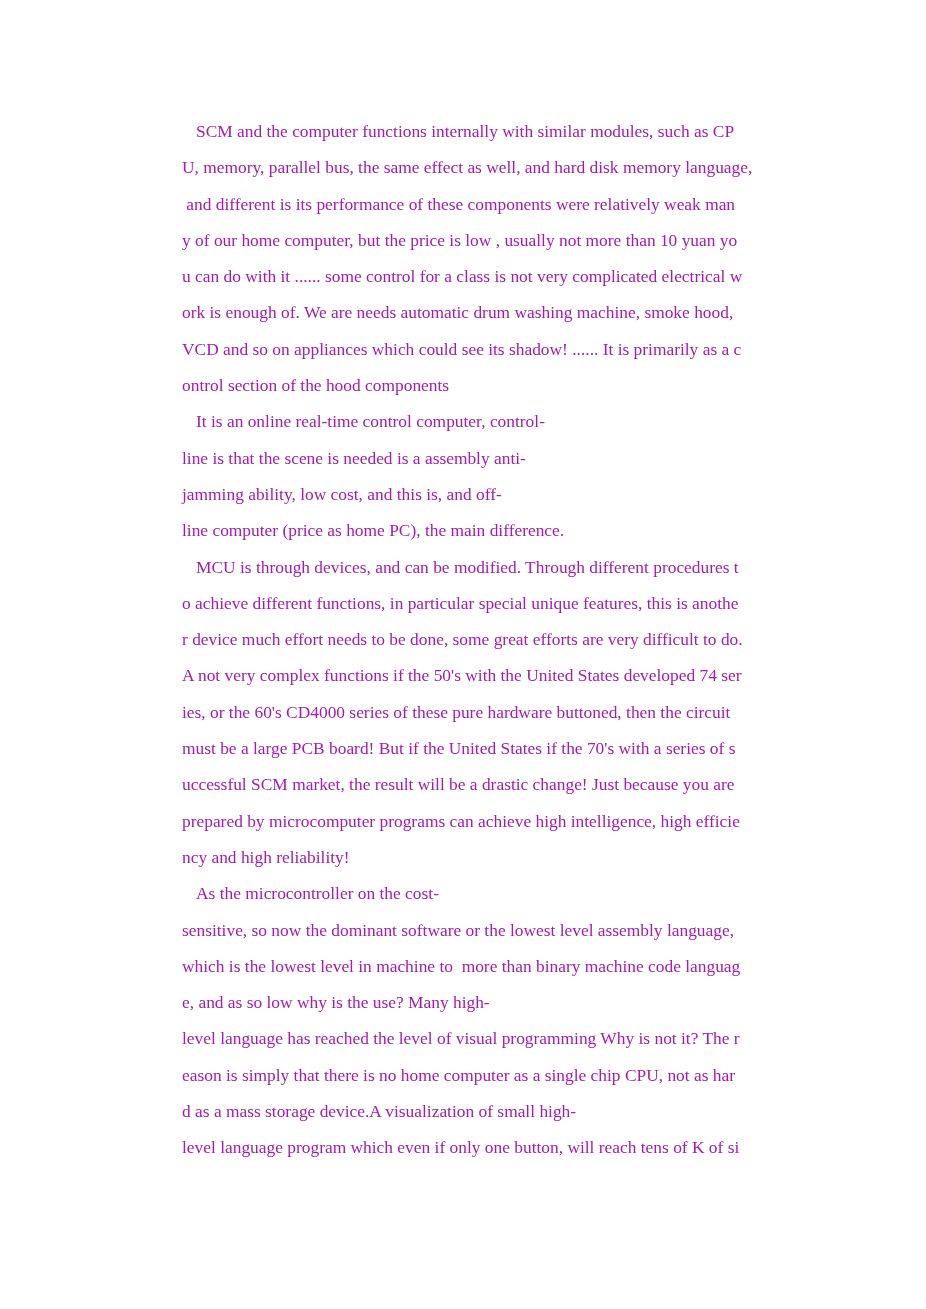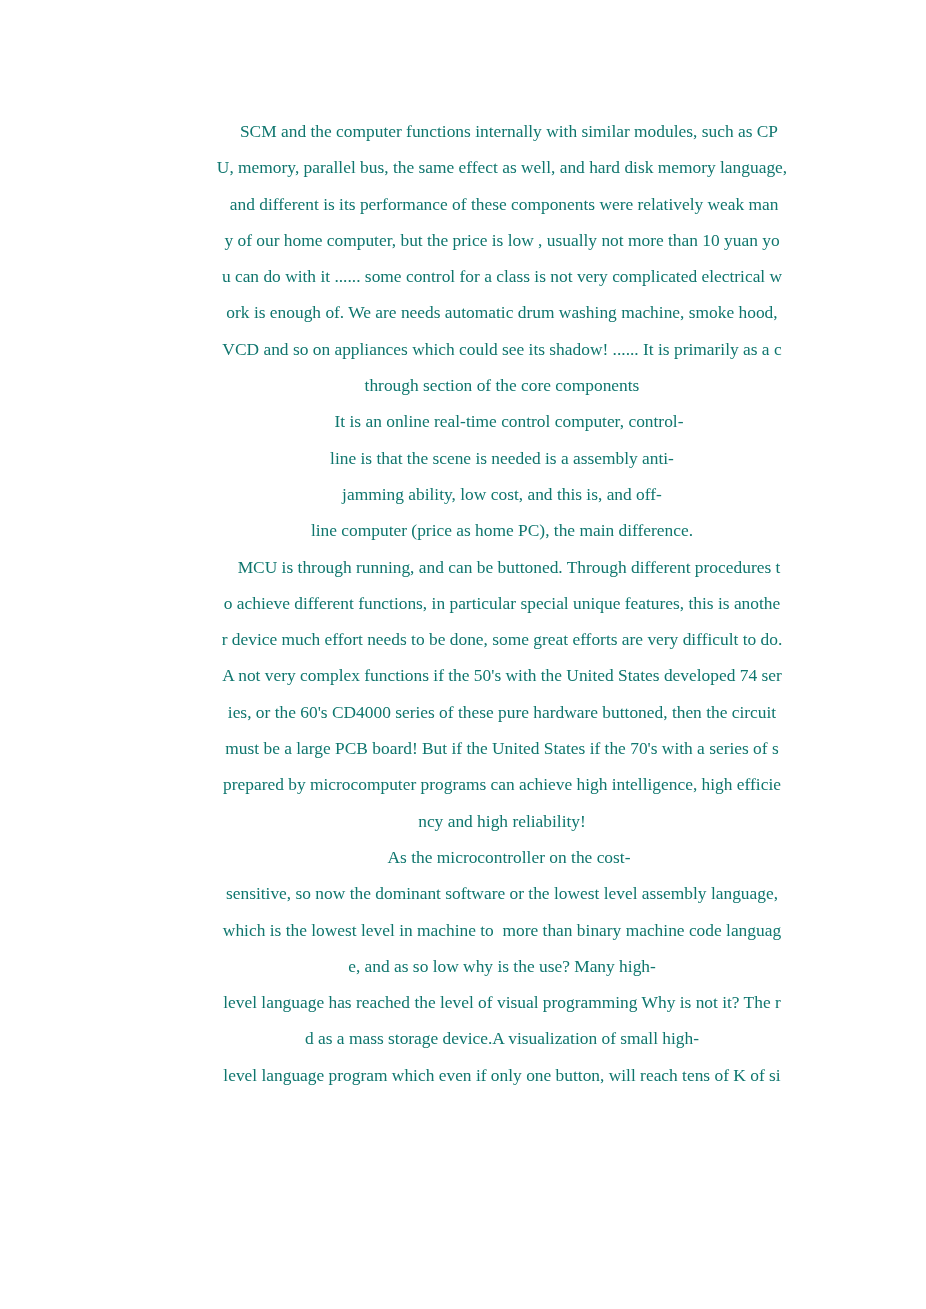--- a/index.html
+++ b/index.html
@@ -34,42 +34,44 @@
     white-space: pre;   
   }
   .line.first {
     text-indent: 14px;  
   }
 </style>
 </head>
 <body style="background: rgb(255, 255, 255);">
 
 <div class="page">
-  <div class="text-block" style="color: #0f766e; text-align: center;">
+  <div class="text-block" style="color: #a21caf;">
       <div class="line first">SCM and the computer functions internally with similar modules, such as CP</div>
       <div class="line">U, memory, parallel bus, the same effect as well, and hard disk memory language,</div>
       <div class="line"> and different is its performance of these components were relatively weak man</div>
       <div class="line">y of our home computer, but the price is low , usually not more than 10 yuan yo</div>
       <div class="line">u can do with it ...... some control for a class is not very complicated electrical w</div>
       <div class="line">ork is enough of. We are needs automatic drum washing machine, smoke hood,</div>
       <div class="line">VCD and so on appliances which could see its shadow! ...... It is primarily as a c</div>
-      <div class="line">through section of the core components</div>
+      <div class="line">ontrol section of the hood components</div>
       <div class="line first">It is an online real-time control computer, control-</div>
       <div class="line">line is that the scene is needed is a assembly anti-</div>
       <div class="line">jamming ability, low cost, and this is, and off-</div>
       <div class="line">line computer (price as home PC), the main difference.</div>
-      <div class="line first">MCU is through running, and can be buttoned. Through different procedures t</div>
+      <div class="line first">MCU is through devices, and can be modified. Through different procedures t</div>
       <div class="line">o achieve different functions, in particular special unique features, this is anothe</div>
       <div class="line">r device much effort needs to be done, some great efforts are very difficult to do.</div>
       <div class="line">A not very complex functions if the 50's with the United States developed 74 ser</div>
       <div class="line">ies, or the 60's CD4000 series of these pure hardware buttoned, then the circuit</div>
       <div class="line">must be a large PCB board! But if the United States if the 70's with a series of s</div>
+      <div class="line">uccessful SCM market, the result will be a drastic change! Just because you are</div>
       <div class="line">prepared by microcomputer programs can achieve high intelligence, high efficie</div>
       <div class="line">ncy and high reliability!</div>
       <div class="line first">As the microcontroller on the cost-</div>
       <div class="line">sensitive, so now the dominant software or the lowest level assembly language,</div>
       <div class="line">which is the lowest level in machine to  more than binary machine code languag</div>
       <div class="line">e, and as so low why is the use? Many high-</div>
       <div class="line">level language has reached the level of visual programming Why is not it? The r</div>
+      <div class="line">eason is simply that there is no home computer as a single chip CPU, not as har</div>
       <div class="line">d as a mass storage device.A visualization of small high-</div>
       <div class="line">level language program which even if only one button, will reach tens of K of si</div>
     </div>
 </div>
 
 </body></html>

